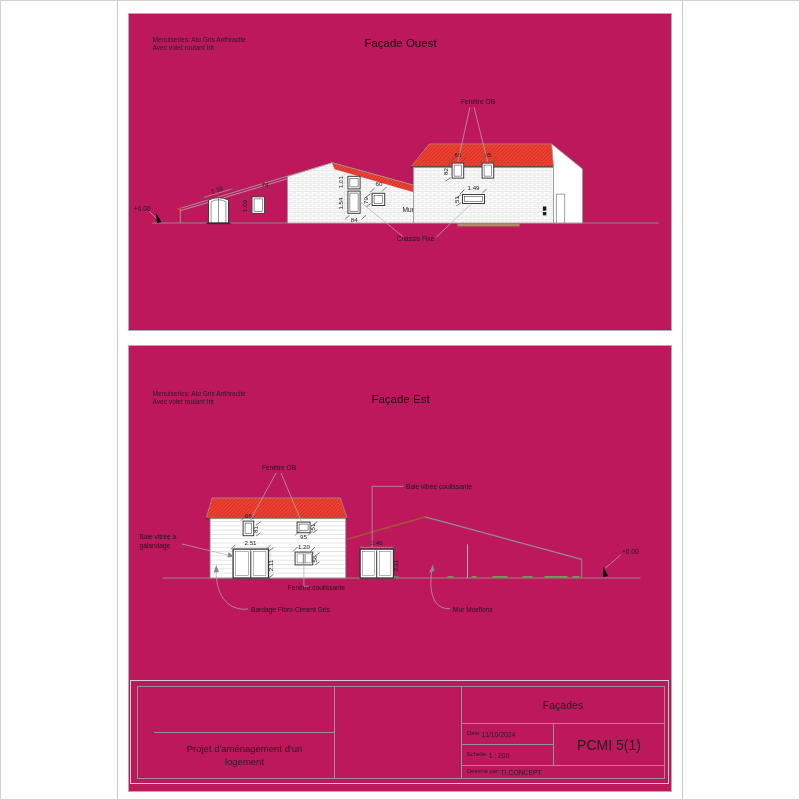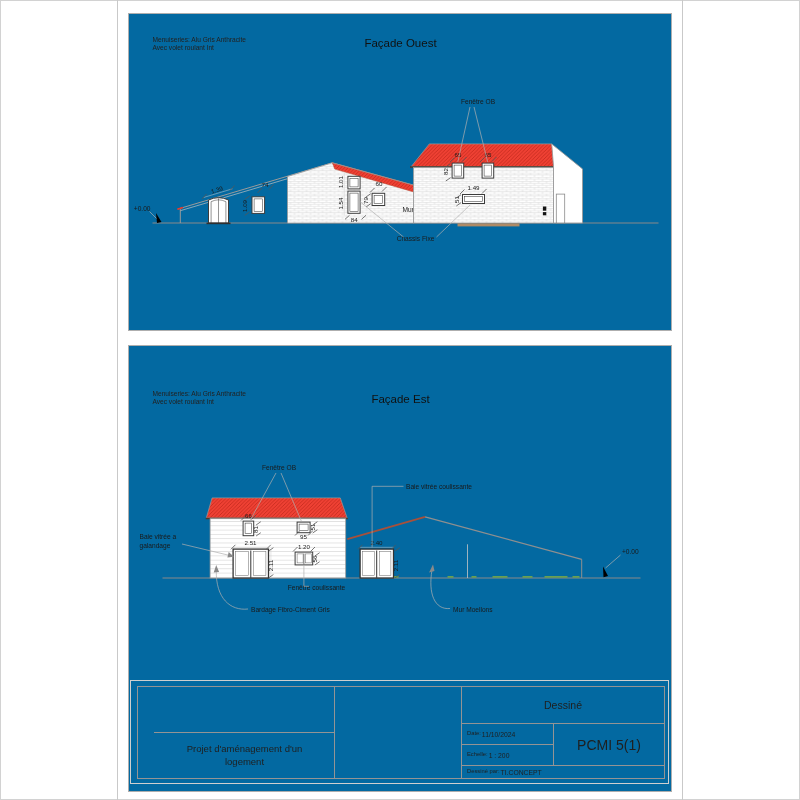--- a/index.html
+++ b/index.html
@@ -1,19 +1,19 @@
 <!DOCTYPE html>
 <html><head>
 <meta charset="utf-8">
 <style>
   html,body{margin:0;padding:0;background:#ffffff;width:800px;height:800px;overflow:hidden;
     font-family:"Liberation Sans",sans-serif;}
   .frame{position:absolute;left:0;top:0;width:798px;height:798px;border:1px solid #d2d2d2;}
   .sheet-edge{position:absolute;top:0;width:1px;height:800px;background:#c9c9c9;}
-  .panel{position:absolute;left:128px;width:544px;border:1px solid #aeaeae;background:#0369a1;box-sizing:border-box;}
+  .panel{position:absolute;left:128px;width:544px;border:1px solid #aeaeae;background:#be185d;box-sizing:border-box;}
   #panel-west{top:13px;height:318px;}
   #panel-east{top:345px;height:447px;}
   svg{display:block;}
   svg text{fill:#1a1a1a;}
   .note{font-size:6.6px;fill:#222;}
   .ftitle{font-size:11.5px;fill:#111;}
   .lbl{font-size:6.6px;}
   .dim{font-size:6.2px;}
   .leader{stroke:#b0b0b0;stroke-width:.7;fill:none;}
   .tick{stroke:#555;stroke-width:.8;}
@@ -272,21 +272,21 @@
 </svg>
 </div>
 
 <div class="tb-outer"></div>
 <div class="tb-table">
   <div class="tb-cell tb-colA">
     <div class="tb-colA-div"></div>
     <div class="tb-project">Projet d'aménagement d'un logement</div>
   </div>
   <div class="tb-cell tb-colB"></div>
-  <div class="tb-cell tb-head">Dessiné</div>
+  <div class="tb-cell tb-head">Façades</div>
   <div class="tb-cell tb-date">
     <span class="tb-lab">Date:</span>
     <span class="tb-val">11/10/2024</span>
   </div>
   <div class="tb-cell tb-scale">
     <span class="tb-lab">Echelle:</span>
     <span class="tb-val">1 : 200</span>
   </div>
   <div class="tb-cell tb-ref">PCMI 5(1)</div>
   <div class="tb-cell tb-drawn">

